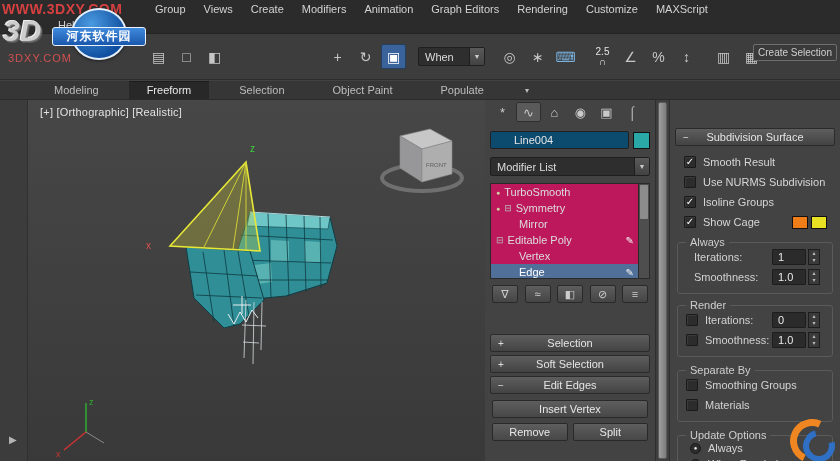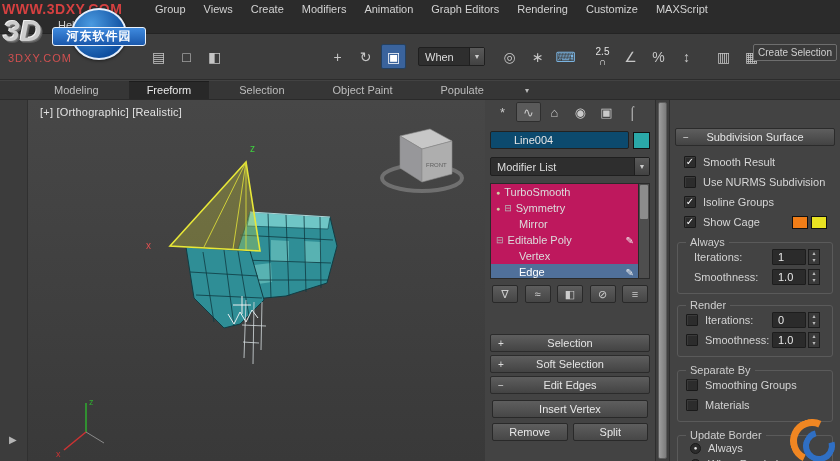--- a/index.html
+++ b/index.html
@@ -382,21 +382,21 @@
         <span class="cbox"></span>
         <span class="lbl">Smoothing Groups</span>
       </div>
       <div class="vrow withcb">
         <span class="cbox"></span>
         <span class="lbl">Materials</span>
       </div>
     </div>
 
     <div class="group" style="margin-top:13px;height:70px">
-      <span class="gtitle">Update Border</span>
+      <span class="gtitle">Update Options</span>
       <div class="rrow">
         <span class="radio">●</span>
         <span>Always</span>
       </div>
       <div class="rrow">
         <span class="radio"></span>
         <span>When Rendering</span>
       </div>
 
     </div>

